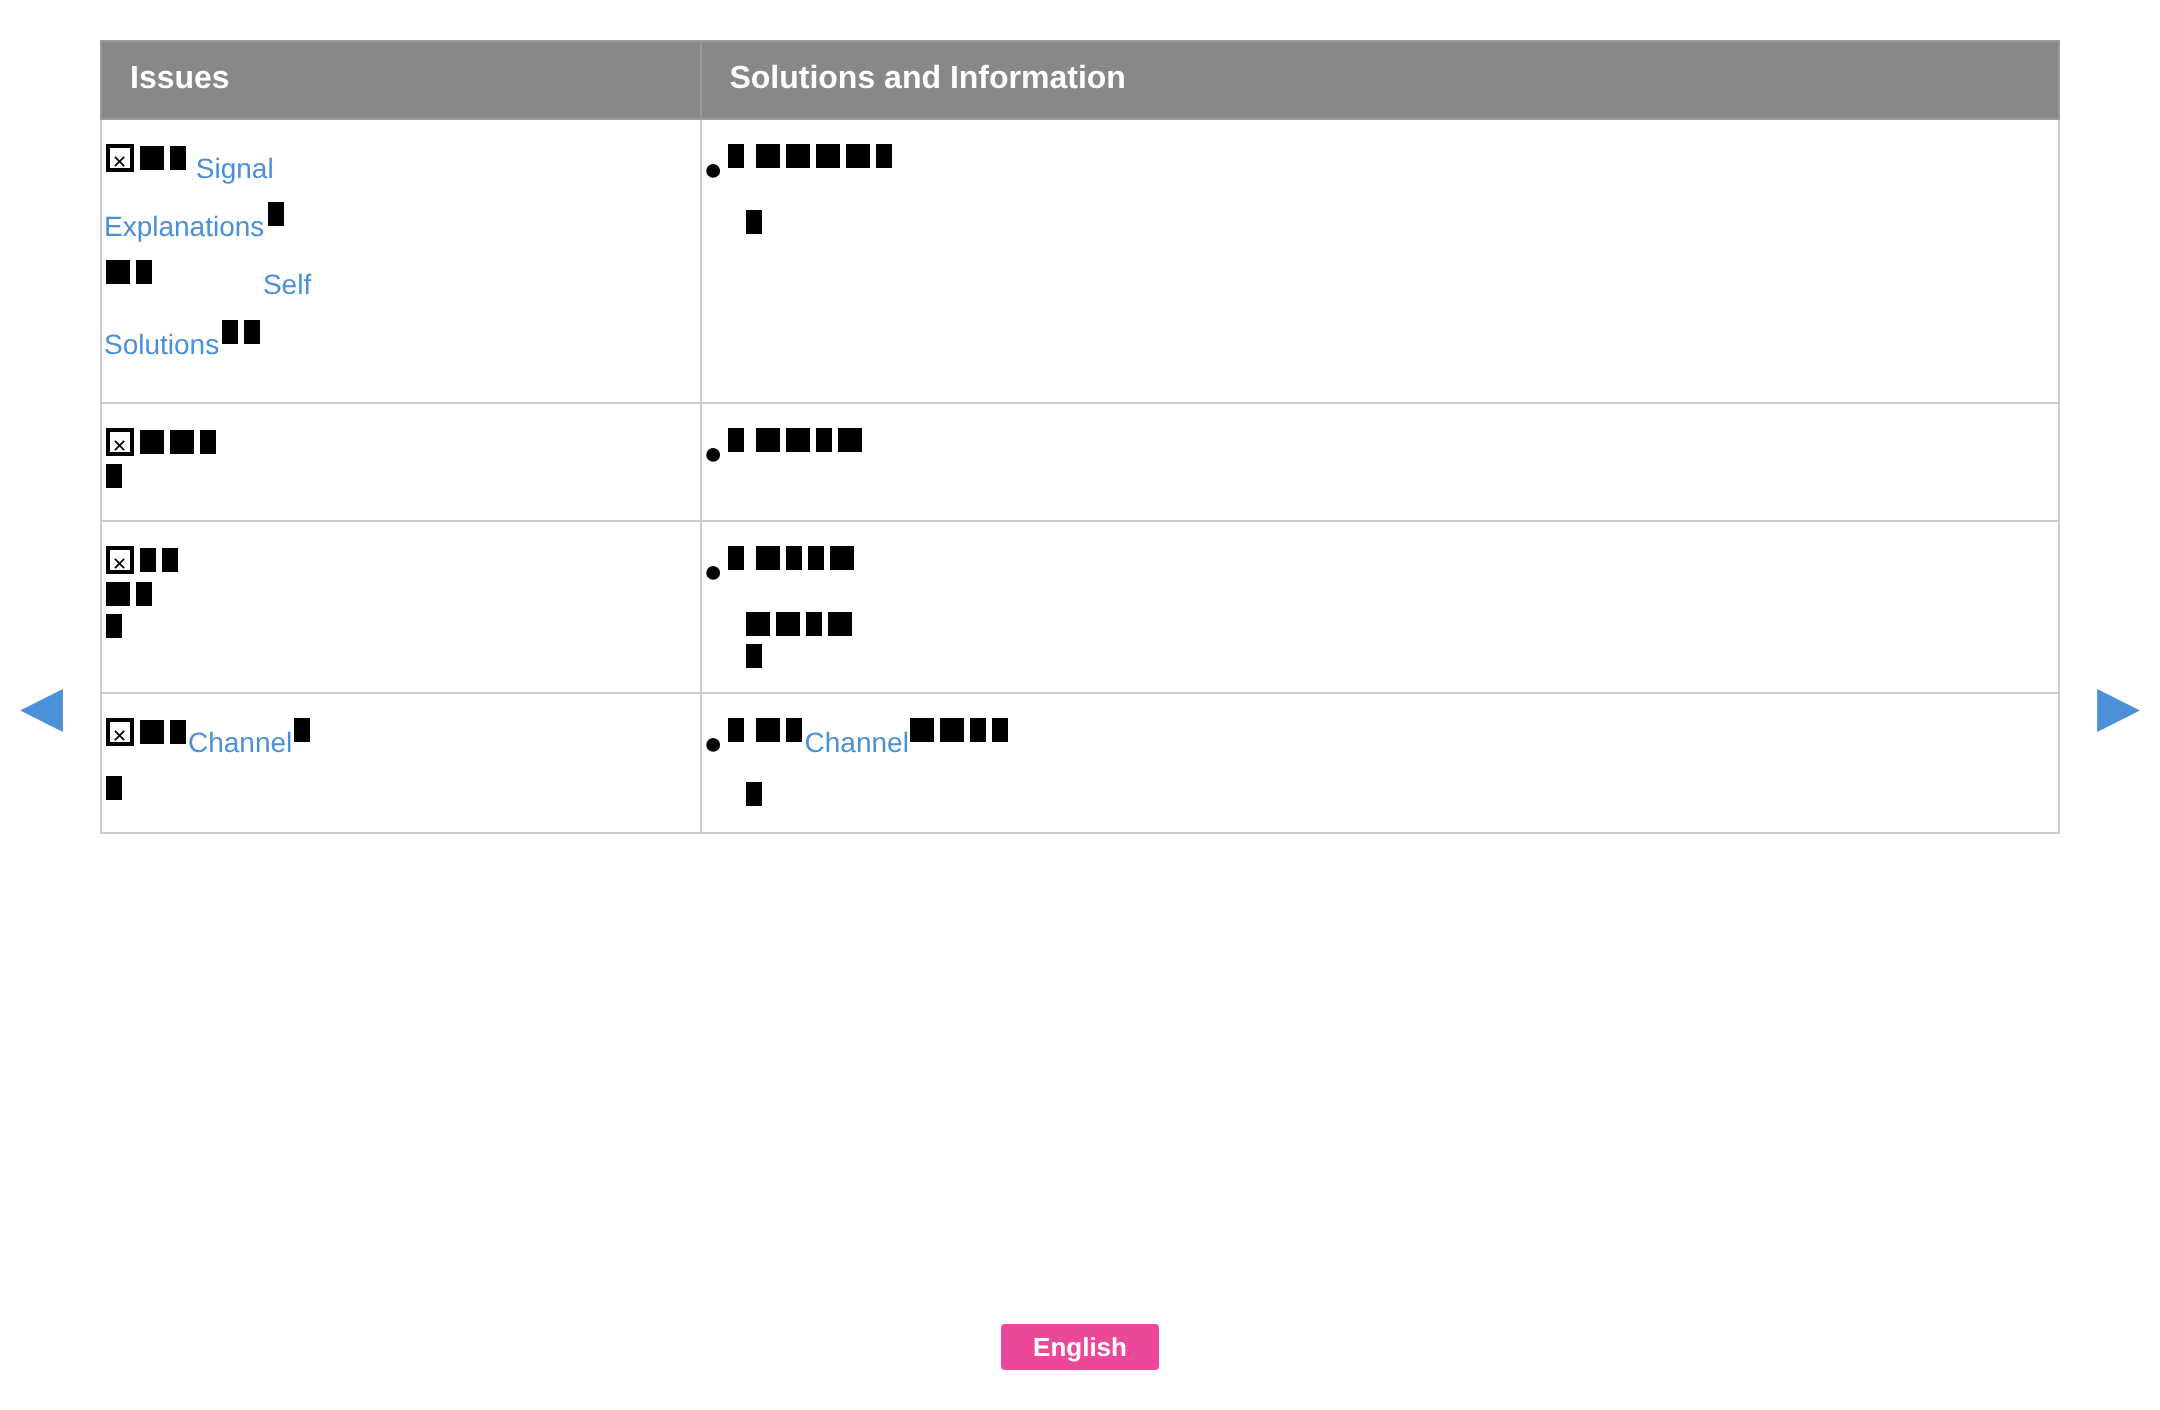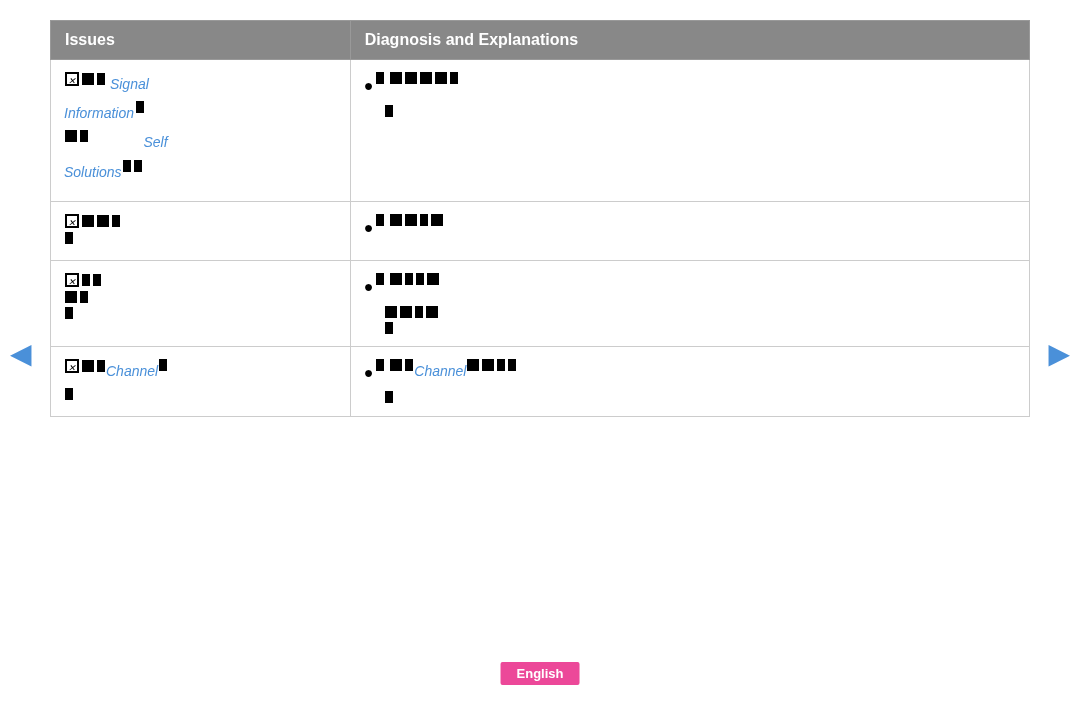--- a/index.html
+++ b/index.html
@@ -64,26 +64,25 @@
       background-color: #888888;
       color: #ffffff;
       font-weight: bold;
       font-size: 16px;
       padding: 10px 14px;
       text-align: left;
       border: 1px solid #999;
     }
 
     tbody tr td {
-      padding: 12px 13px;
+      padding: 12px 1px;
       vertical-align: top;
       border: 1px solid #cccccc;
       font-size: 14px;
       color: #000000;
-      font-style: italic;
     }
 
     .col-issues {
       width: 300px;
       margin-left: 12px;
     }
 
     .col-solutions {
       width: 680px;
     }
@@ -189,39 +188,39 @@
   </div>
 
   <div class="table-wrapper">
     <table>
       <thead>
         <tr>
           <th class="col-issues">
             <span>Issues</span>
           </th>
           <th class="col-solutions">
-            <span>Diagnosis and Explanations</span>
+            <span>Solutions and Information</span>
           </th>
         </tr>
       </thead>
       <tbody>
 
         <tr>
           <td class="col-issues row-issues">
             <div class="item-line">
               <span class="inline-garbled">
                 <span class="checkbox-icon"></span>
                 <span class="garbled"></span>
                 <span class="garbled-narrow"></span>
               </span>
               &nbsp;
               <span class="blue-text">Signal</span>
             </div>
             <div class="item-line">
-              <span class="blue-text">Information</span>
+              <span class="blue-text">Explanations</span>
               <span class="garbled-narrow" style="margin-left:2px;"></span>
             </div>
             <div class="item-line">
               <span class="inline-garbled">
                 <span class="garbled"></span>
                 <span class="garbled-narrow"></span>
               </span>
               &nbsp;&nbsp;&nbsp;&nbsp;&nbsp;&nbsp;&nbsp;&nbsp;&nbsp;&nbsp;&nbsp;&nbsp;&nbsp;&nbsp;
               <span class="blue-text">Self</span>
             </div>

